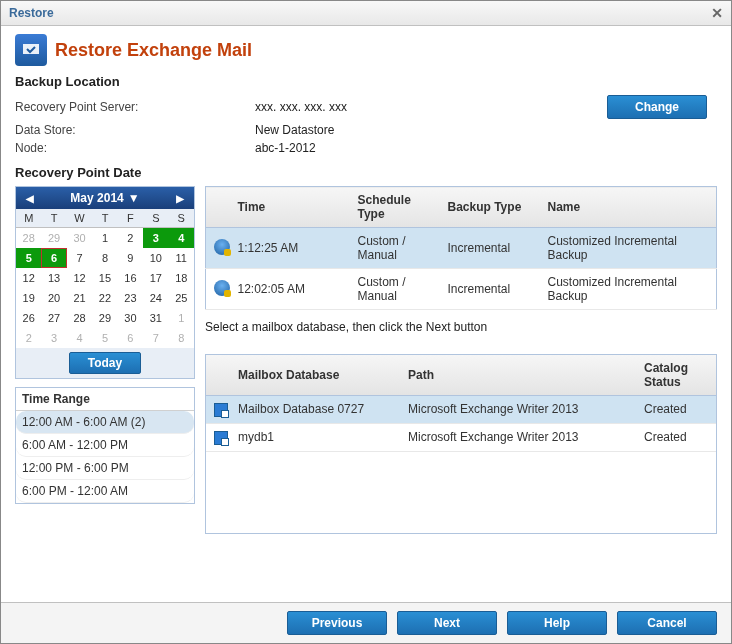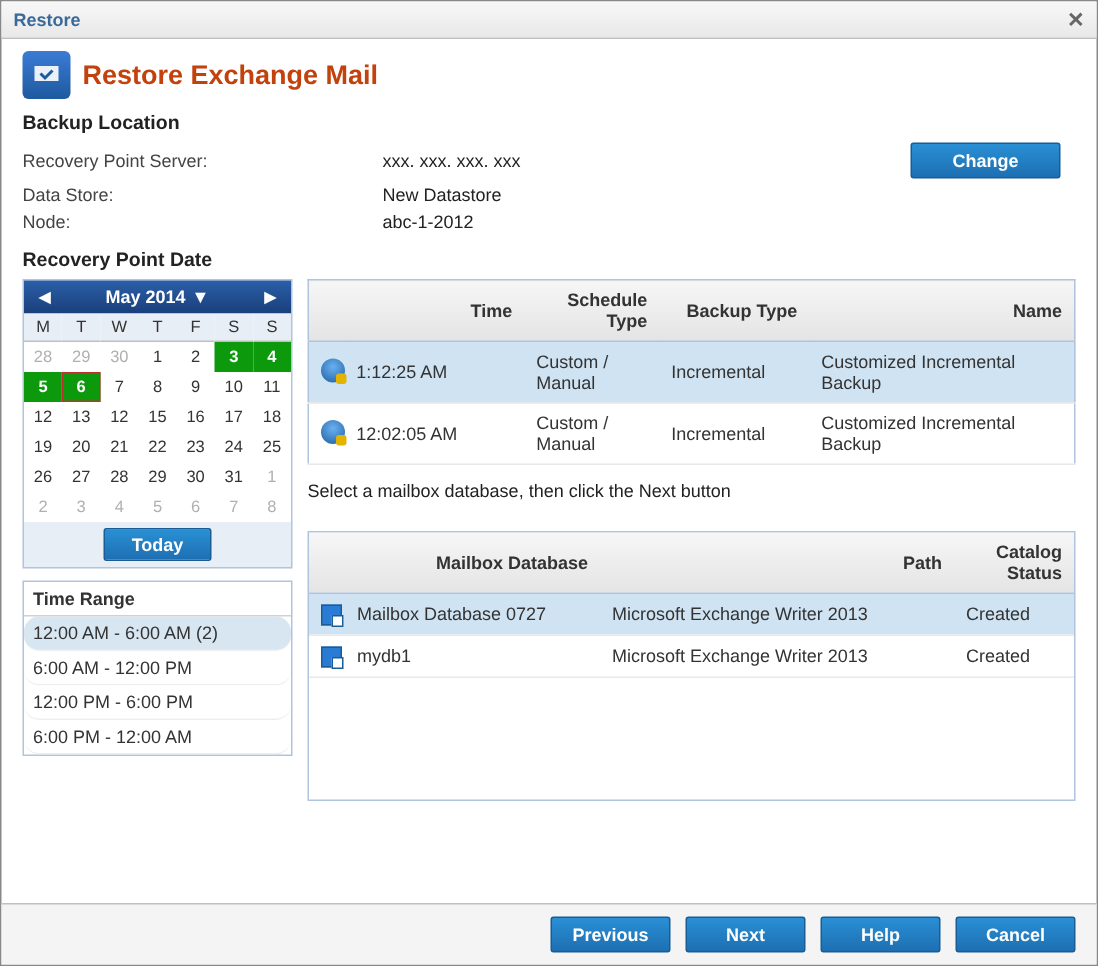--- a/index.html
+++ b/index.html
@@ -36,29 +36,29 @@
 .today-btn { background: linear-gradient(#2a8fd4, #1d6fb2); color: #fff; border: 1px solid #1a5d95; font-weight: bold; padding: 3px 18px; cursor: pointer; border-radius: 2px; font-size: 12px; }
 
 
 .time-range { border: 1px solid #b0c4de; margin-top: 8px; }
 .time-range-header { padding: 4px 6px; font-weight: bold; border-bottom: 1px solid #d0d0d0; }
 .time-range-item { padding: 4px 6px; cursor: pointer; border-bottom: 1px solid #eee; border-radius: 10px; }
 .time-range-item.selected { background: #d8e6f2; }
 
 
 .grid-table { border: 1px solid #b0c4de; width: 100%; border-collapse: collapse; table-layout: fixed; }
-.grid-table th { background: linear-gradient(#f6f6f6, #e4e4e4); border-bottom: 1px solid #b0c4de; padding: 6px 8px; text-align: right; font-weight: bold; color: #333; font-size: 12px; }
+.grid-table th { background: linear-gradient(#f6f6f6, #e4e4e4); border-bottom: 1px solid #b0c4de; padding: 6px 8px; text-align: left; font-weight: bold; color: #333; font-size: 12px; }
 .grid-table td { padding: 6px 8px; border-bottom: 1px solid #e8e8e8; vertical-align: middle; }
 .grid-table tr.selected td { background: #cfe3f2; }
 .grid-table .cell-icon { width: 24px; text-align: center; }
 .instruction { margin: 10px 0 20px 0; color: #222; }
 .mailbox-container { border: 1px solid #b0c4de; height: 180px; overflow: hidden; }
 .mailbox-container table { border: none; width: 100%; }
 .footer { background: #f4f4f4; border-top: 1px solid #c0c0c0; padding: 8px 14px; display: flex; justify-content: flex-end; gap: 10px; }
-.footer .btn { width: 80px; }
+.footer .btn { width: 100px; }
 .db-icon { display:inline-block; width:14px; height:14px; background:#2a7bd4; border:1px solid #1a5d95; vertical-align:middle; position:relative; }
 .db-icon::after { content:""; position:absolute; right:-2px; bottom:-2px; width:6px; height:6px; background:#fff; border:1px solid #1a5d95; }
 .rp-icon { display:inline-block; width:16px; height:16px; background: radial-gradient(circle at 50% 35%, #6ab0f0, #1d5fa0); border-radius:50%; position:relative; }
 .rp-icon::after { content:""; position:absolute; right:-1px; bottom:-1px; width:7px; height:7px; background:#e2b400; border-radius:2px; }
 </style>
 </head>
 <body>
 
 <div class="window">
   <div class="titlebar">

